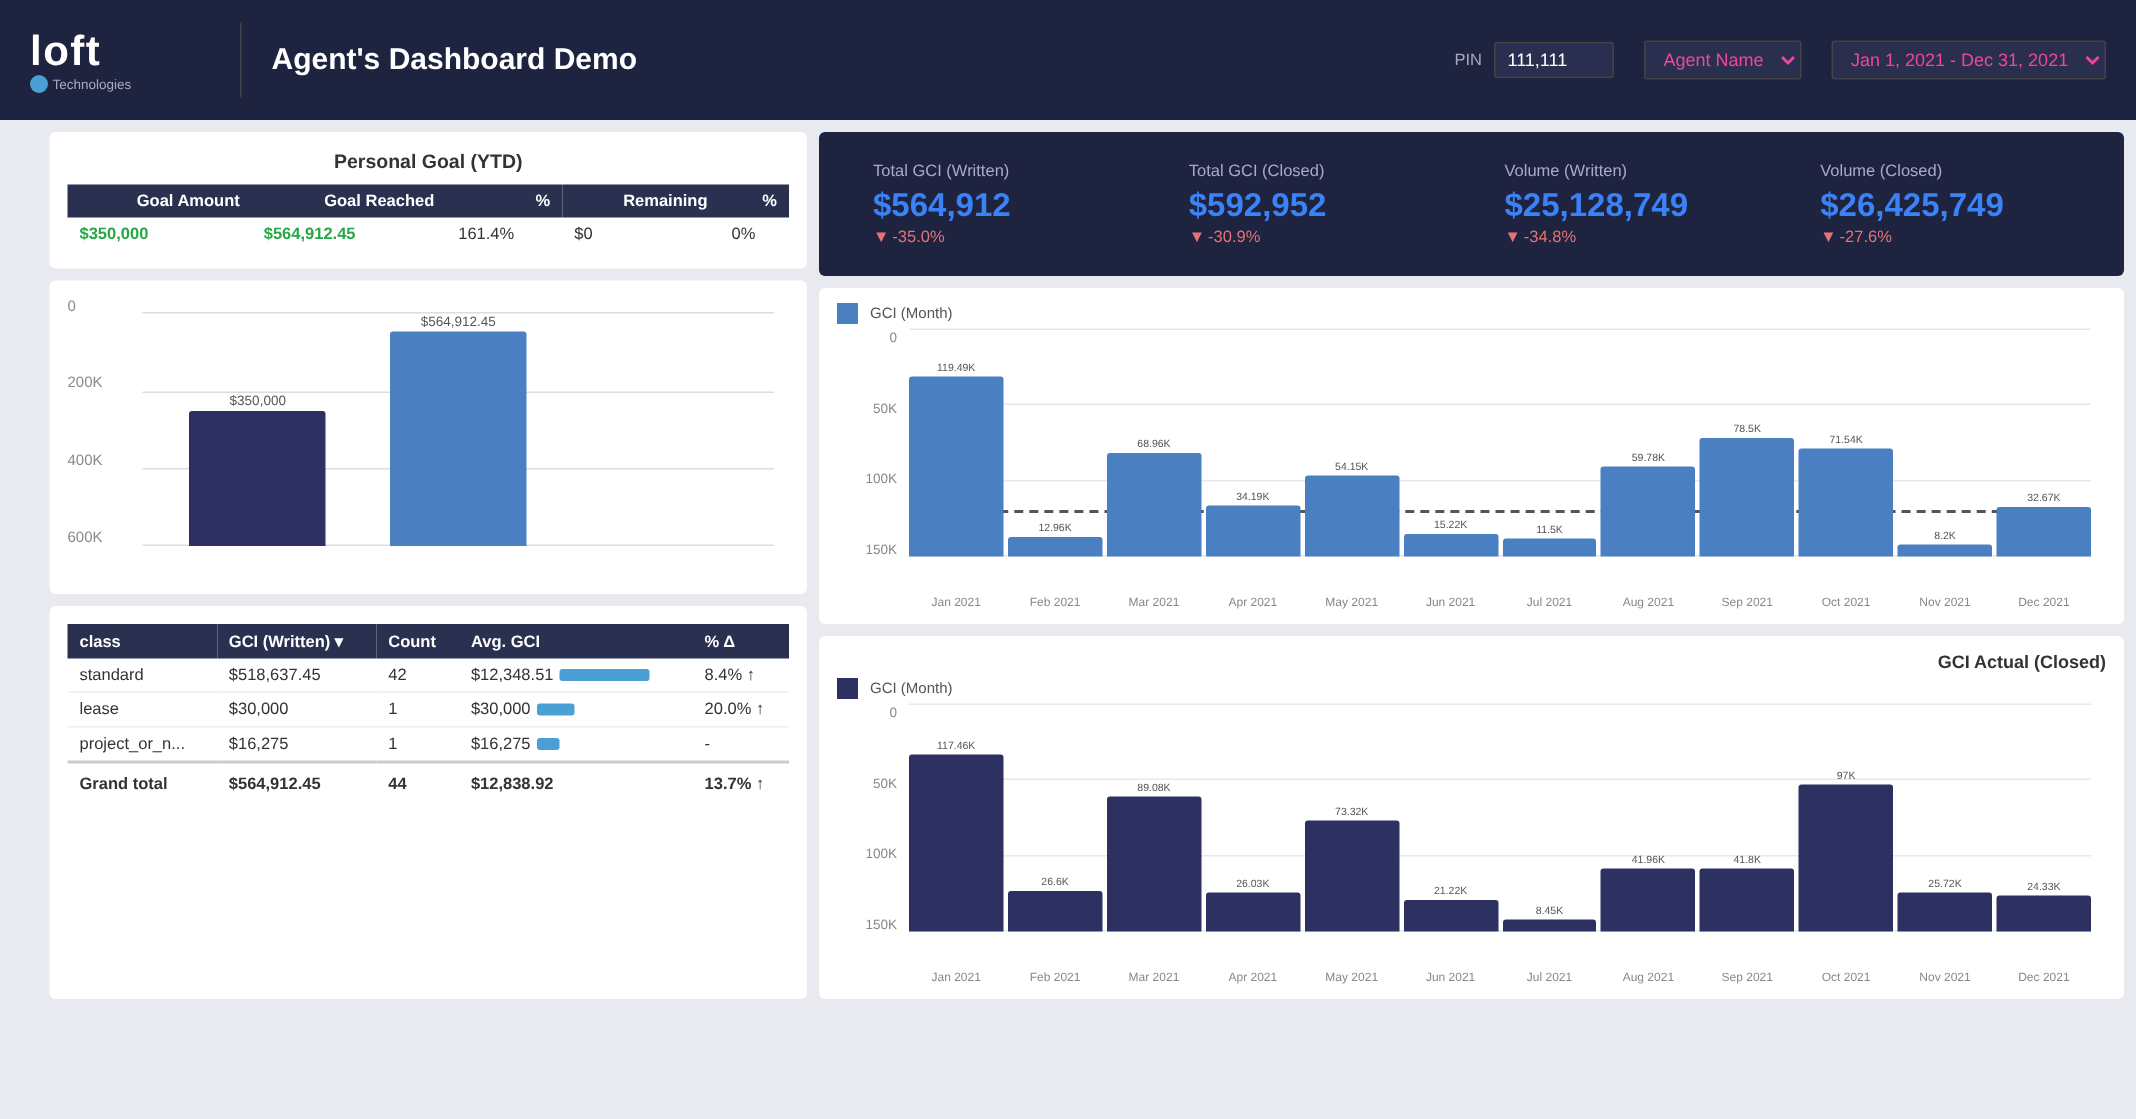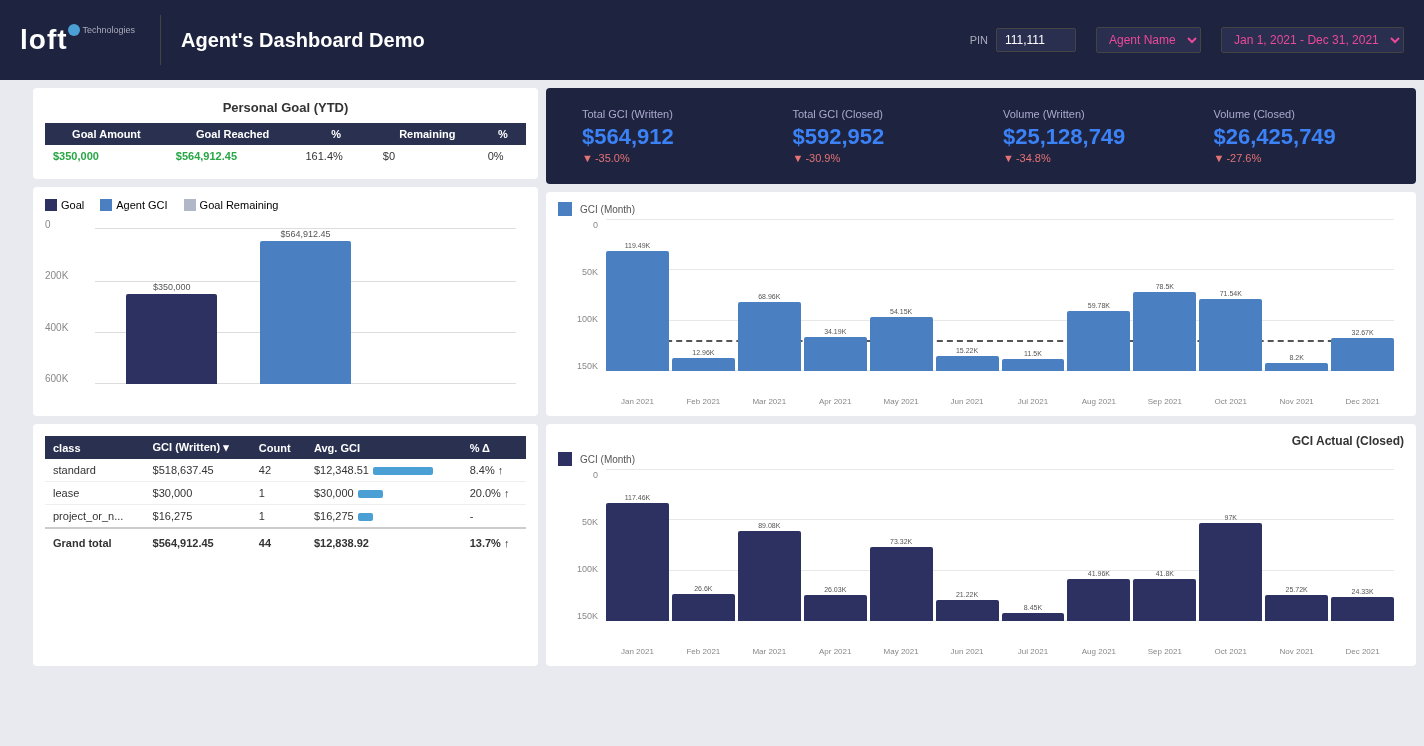--- a/index.html
+++ b/index.html
@@ -10,21 +10,21 @@
       background: #1e2340;
       color: white;
       display: flex;
       align-items: center;
       padding: 10px 20px;
       height: 80px;
       gap: 20px;
     }
     .logo-area {
       display: flex;
-      flex-direction: row;
+      flex-direction: column;
       align-items: flex-start;
       min-width: 120px;
     }
     .logo-text {
       font-size: 28px;
       font-weight: 700;
       color: white;
       letter-spacing: 1px;
     }
     .logo-sub {
@@ -127,21 +127,21 @@
     }
 
     .goal-table {
       width: 100%;
       border-collapse: collapse;
     }
     .goal-table th {
       background: #2a3050;
       color: white;
       padding: 5px 8px;
-      text-align: center;
+      text-align: right;
       font-size: 11px;
       font-weight: 600;
     }
     .goal-table td {
       padding: 5px 8px;
       font-size: 11px;
     }
     .goal-amount { color: #28a745; font-weight: 600; }
     .goal-reached { color: #28a745; font-weight: 600; }
     .goal-pct { color: #333; }
@@ -373,34 +373,20 @@
             <td class="goal-reached">$564,912.45</td>
             <td class="goal-pct">161.4%</td>
             <td class="goal-remaining">$0</td>
             <td class="goal-remaining">0%</td>
           </tr>
         </tbody>
       </table>
     </div>
 
     <div class="card">
-      <div class="chart-legend" id="left-legend">
-          <div class="legend-item">
-            <div class="legend-dot" style="background:#2d3161;"></div>
-            <span>Goal</span>
-          </div>
-          <div class="legend-item">
-            <div class="legend-dot" style="background:#4a7fc1;"></div>
-            <span>Agent GCI</span>
-          </div>
-          <div class="legend-item">
-            <div class="legend-dot" style="background:#b0b8c8;"></div>
-            <span>Goal Remaining</span>
-          </div>
-        </div>
       <div style="position:relative; height:185px; padding: 10px 10px 20px 50px;">
         <div class="bar-chart-y-labels" id="left-y-labels">
             <div>600K</div>
             <div>400K</div>
             <div>200K</div>
             <div>0</div>
           </div>
 
         <div style="position:absolute;left:50px;right:10px;top:10px;height:calc(100% - 30px);pointer-events:none;">
           <div style="position:absolute;bottom:0;left:0;right:0;border-top:1px solid #ddd;"></div>

